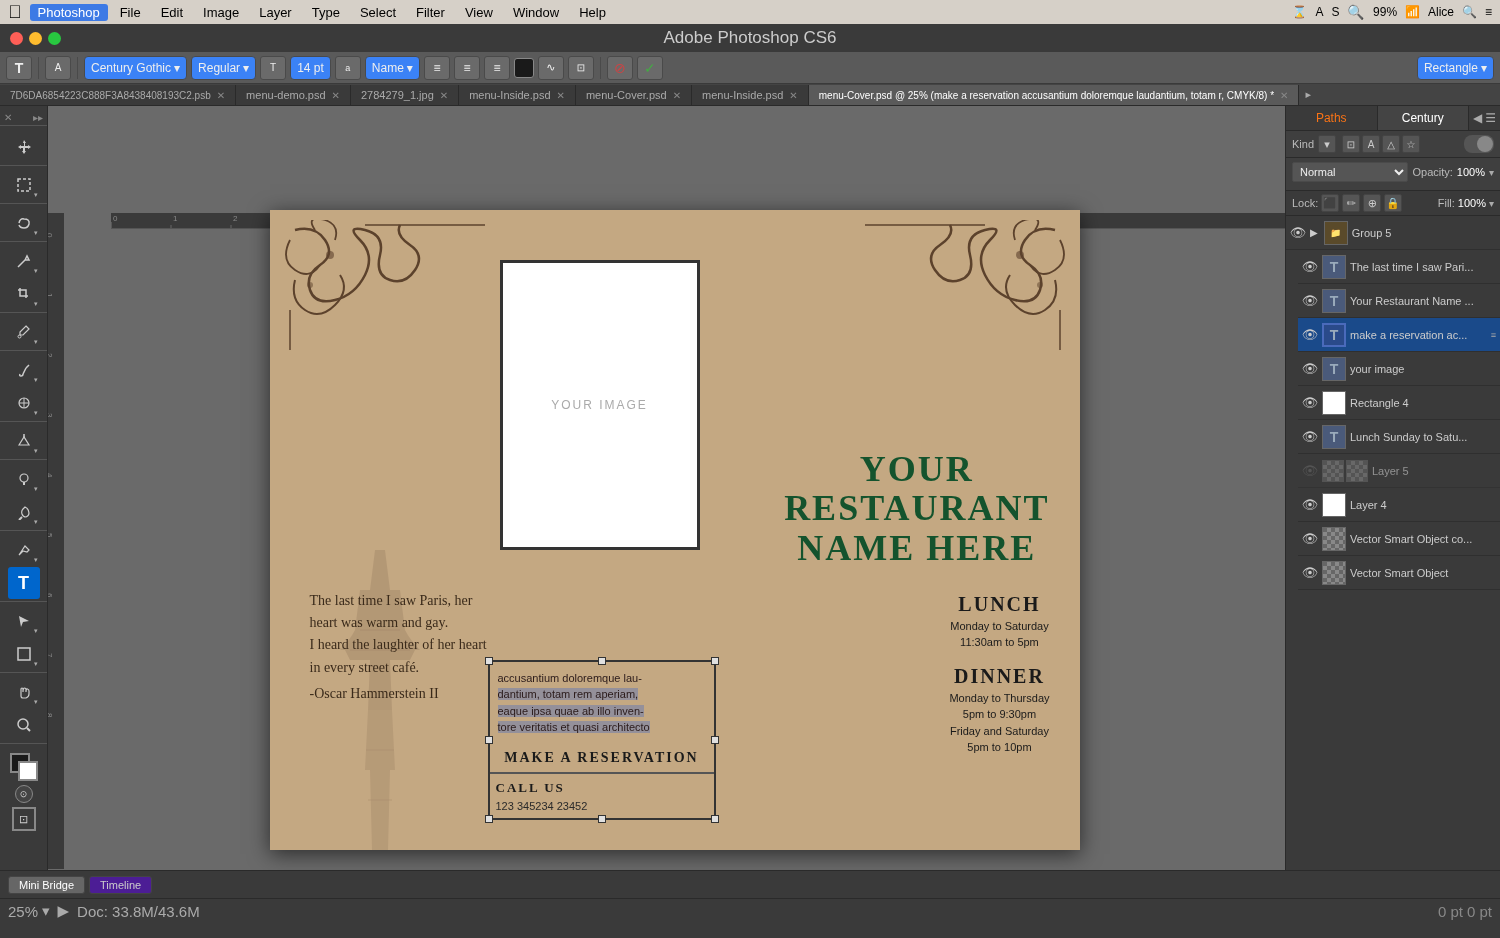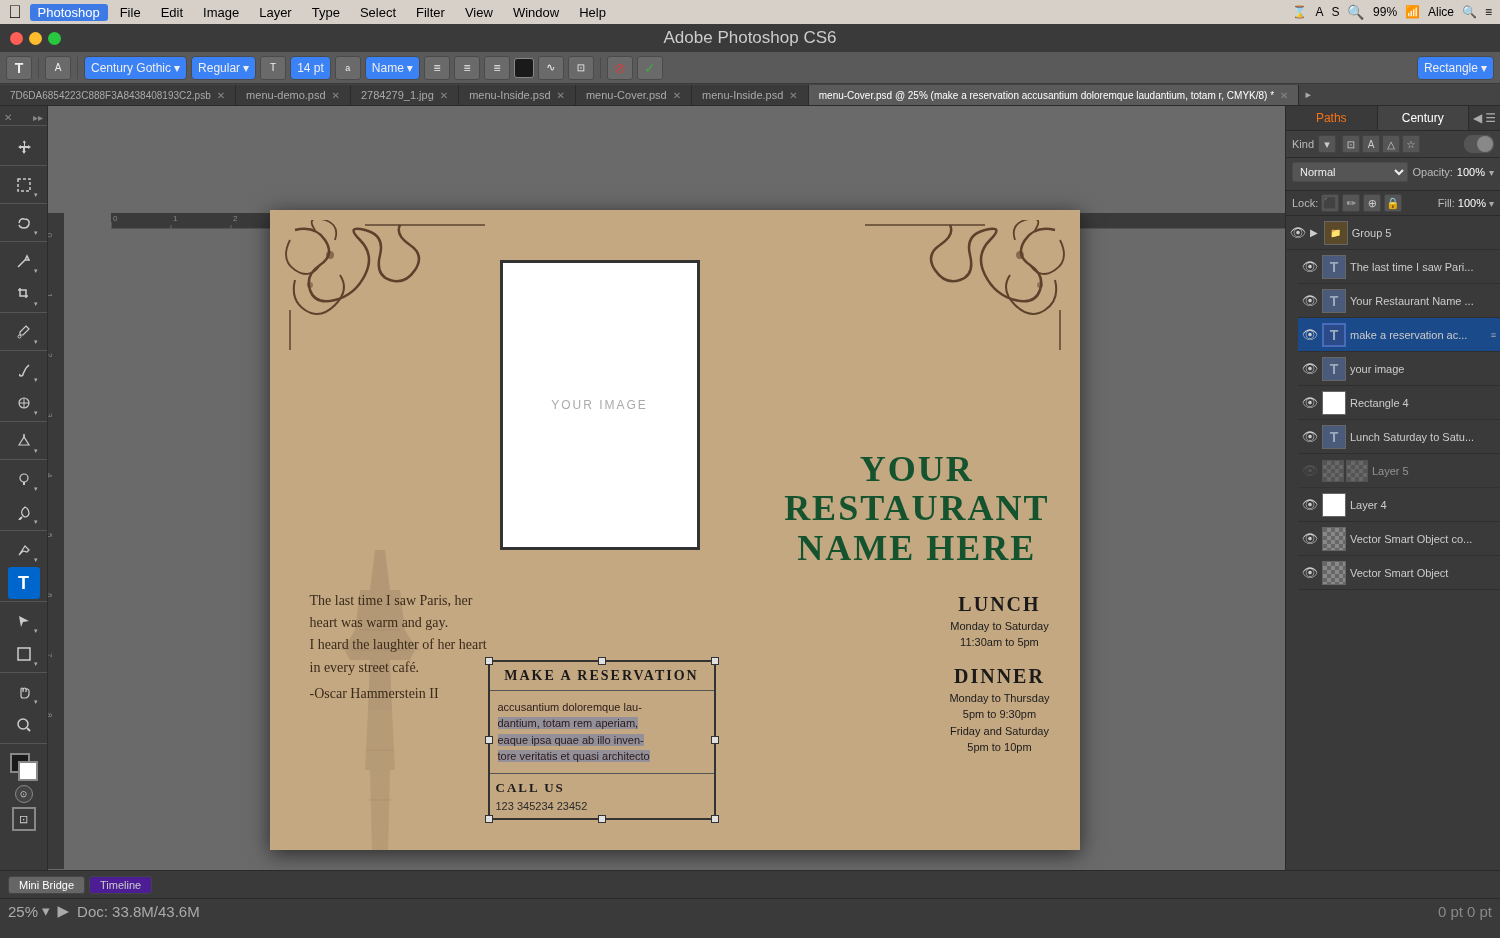--- a/index.html
+++ b/index.html
@@ -903,27 +903,27 @@
 
           <div style="position:absolute; top:-5px; left:-5px; width:8px; height:8px; background:#e0e0e0; border:1px solid #333;"></div>
           <div style="position:absolute; top:-5px; left:50%; transform:translateX(-50%); width:8px; height:8px; background:#e0e0e0; border:1px solid #333;"></div>
           <div style="position:absolute; top:-5px; right:-5px; width:8px; height:8px; background:#e0e0e0; border:1px solid #333;"></div>
           <div style="position:absolute; bottom:-5px; left:-5px; width:8px; height:8px; background:#e0e0e0; border:1px solid #333;"></div>
           <div style="position:absolute; bottom:-5px; left:50%; transform:translateX(-50%); width:8px; height:8px; background:#e0e0e0; border:1px solid #333;"></div>
           <div style="position:absolute; bottom:-5px; right:-5px; width:8px; height:8px; background:#e0e0e0; border:1px solid #333;"></div>
           <div style="position:absolute; top:50%; left:-5px; transform:translateY(-50%); width:8px; height:8px; background:#e0e0e0; border:1px solid #333;"></div>
           <div style="position:absolute; top:50%; right:-5px; transform:translateY(-50%); width:8px; height:8px; background:#e0e0e0; border:1px solid #333;"></div>
 
-          <div id="reservation-title">MAKE A RESERVATION</div>
           <div id="reservation-body">
             <span>accusantium doloremque lau-</span><br>
             <span class="selection-highlight"><span>dantium, totam rem aperiam,</span></span><br>
             <span class="selection-highlight"><span>eaque ipsa quae ab illo inven-</span></span><br>
             <span class="selection-highlight"><span>tore veritatis et quasi architecto</span></span>
           </div>
+          <div id="reservation-title">MAKE A RESERVATION</div>
           <div id="call-us-section">
             <div id="call-us-title">CALL US</div>
             <div id="call-us-number">123 345234 23452</div>
           </div>
         </div>
 
         <div id="dining-info">
           <div class="dining-title">LUNCH</div>
           <div class="dining-hours">
             <div>Monday to Saturday</div>
@@ -1025,21 +1025,21 @@
 
       <div class="layer-item layer-indent">
         <div class="eye-icon">👁</div>
         <div class="layer-thumb white"></div>
         <div class="layer-name">Rectangle 4</div>
       </div>
 
       <div class="layer-item layer-indent">
         <div class="eye-icon">👁</div>
         <div class="layer-thumb text">T</div>
-        <div class="layer-name">Lunch Saturday to Satu...</div>
+        <div class="layer-name">Lunch Sunday to Satu...</div>
       </div>
 
       <div class="layer-item layer-indent" style="opacity:0.6;">
         <div class="eye-icon" style="opacity:0.3;">👁</div>
         <div style="display:flex; gap:2px;">
           <div class="layer-thumb checked" style="width:22px; height:22px;"></div>
           <div class="layer-thumb checked" style="width:22px; height:22px;"></div>
         </div>
         <div class="layer-name">Layer 5</div>
       </div>

